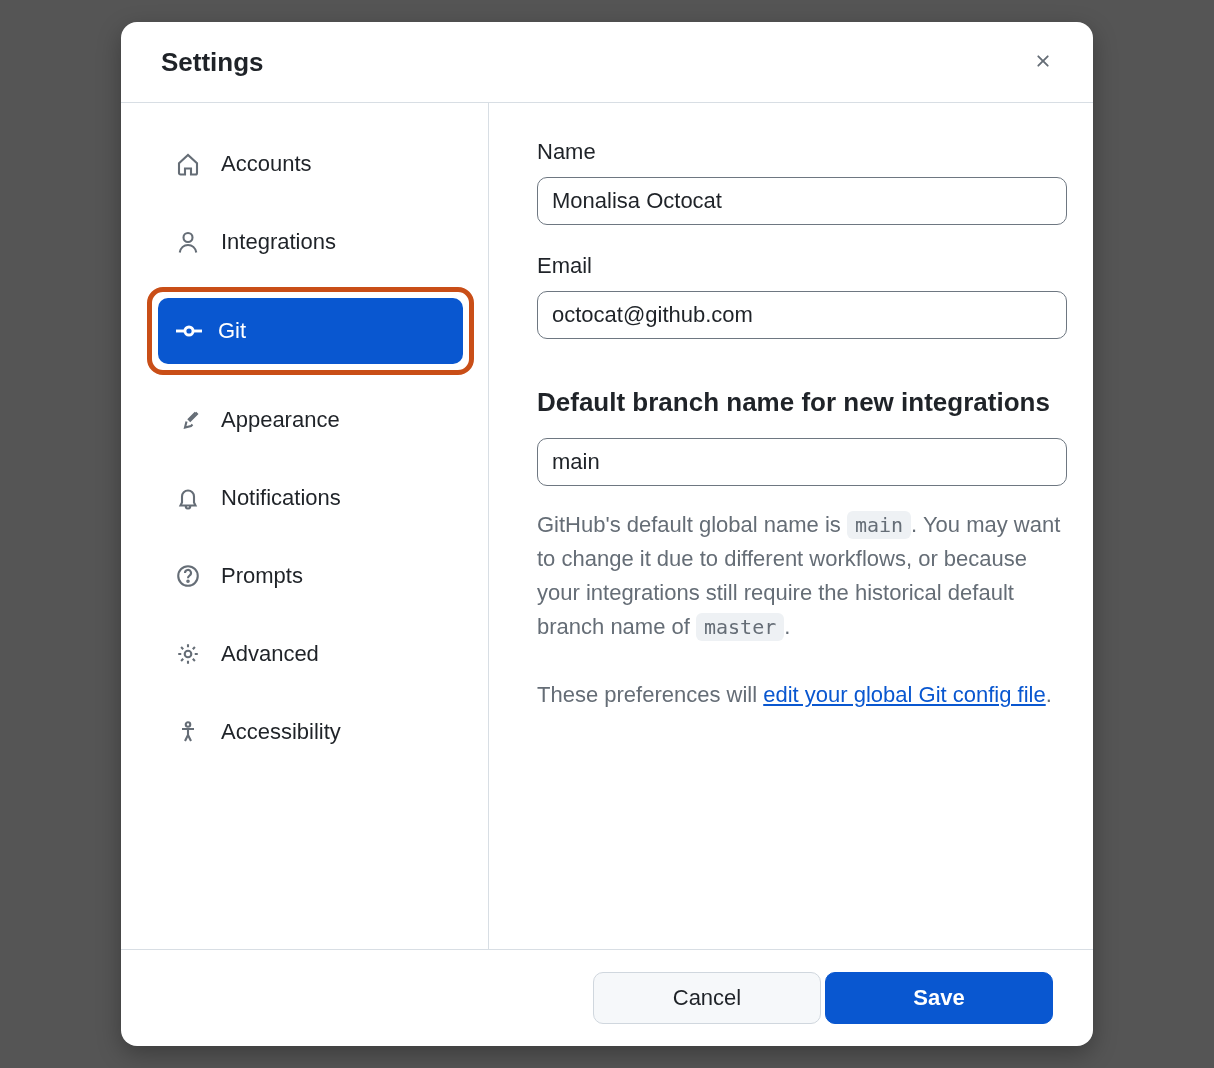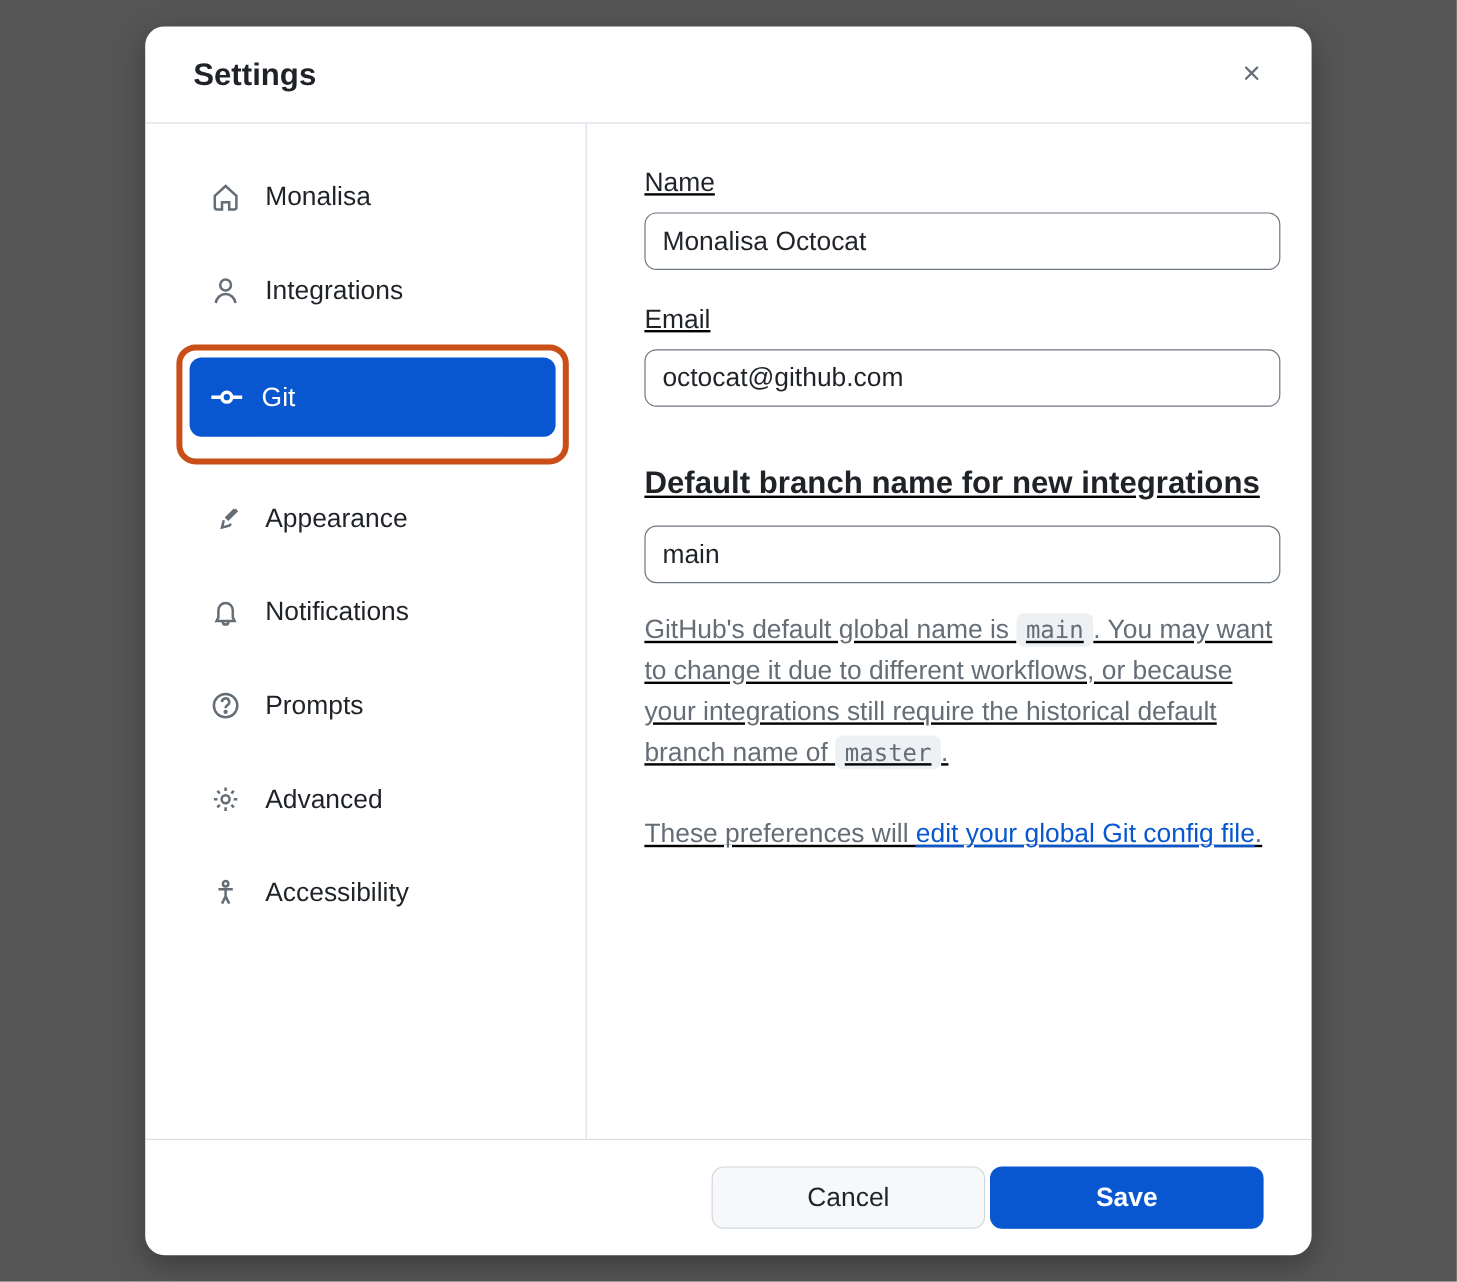--- a/index.html
+++ b/index.html
@@ -72,26 +72,25 @@
       color: #656d76;
       flex-shrink: 0;
     }
     .sidebar-item.active .icon { color: #fff; }
     .highlight-box {
       border: 5px solid #c94e17;
       border-radius: 16px;
       padding: 6px;
       margin: 0 -10px 12px -10px;
     }
-    .highlight-box .sidebar-item { margin-bottom: 12px; gap: 16px; }
+    .highlight-box .sidebar-item { margin-bottom: 0; gap: 16px; }
     .content {
       flex: 1;
       padding: 36px 26px 0 48px;
       overflow-y: auto;
-      text-decoration: underline;
     }
     .field-label {
       font-size: 22px;
       color: #1f2328;
       margin-bottom: 12px;
       display: block;
     }
     .text-input {
       width: 100%;
       font-size: 22px;
@@ -174,21 +173,21 @@
 
   <div class="body">
     <nav class="sidebar">
 
       <div class="sidebar-item">
         <span class="icon">
           <svg width="24" height="24" viewBox="0 0 16 16" fill="none" stroke="currentColor" stroke-width="1.4">
               <path d="M2 7.5 8 2l6 5.5V14a1 1 0 0 1-1 1h-3v-4H6v4H3a1 1 0 0 1-1-1Z"></path>
             </svg>
         </span>
-        <span>Monalisa</span>
+        <span>Accounts</span>
       </div>
 
       <div class="sidebar-item">
         <span class="icon">
           <svg width="24" height="24" viewBox="0 0 16 16" fill="none" stroke="currentColor" stroke-width="1.4">
               <circle cx="8" cy="5" r="3"></circle>
               <path d="M2.5 15c.5-3 2.8-5 5.5-5s5 2 5.5 5"></path>
             </svg>
         </span>
         <span>Integrations</span>

